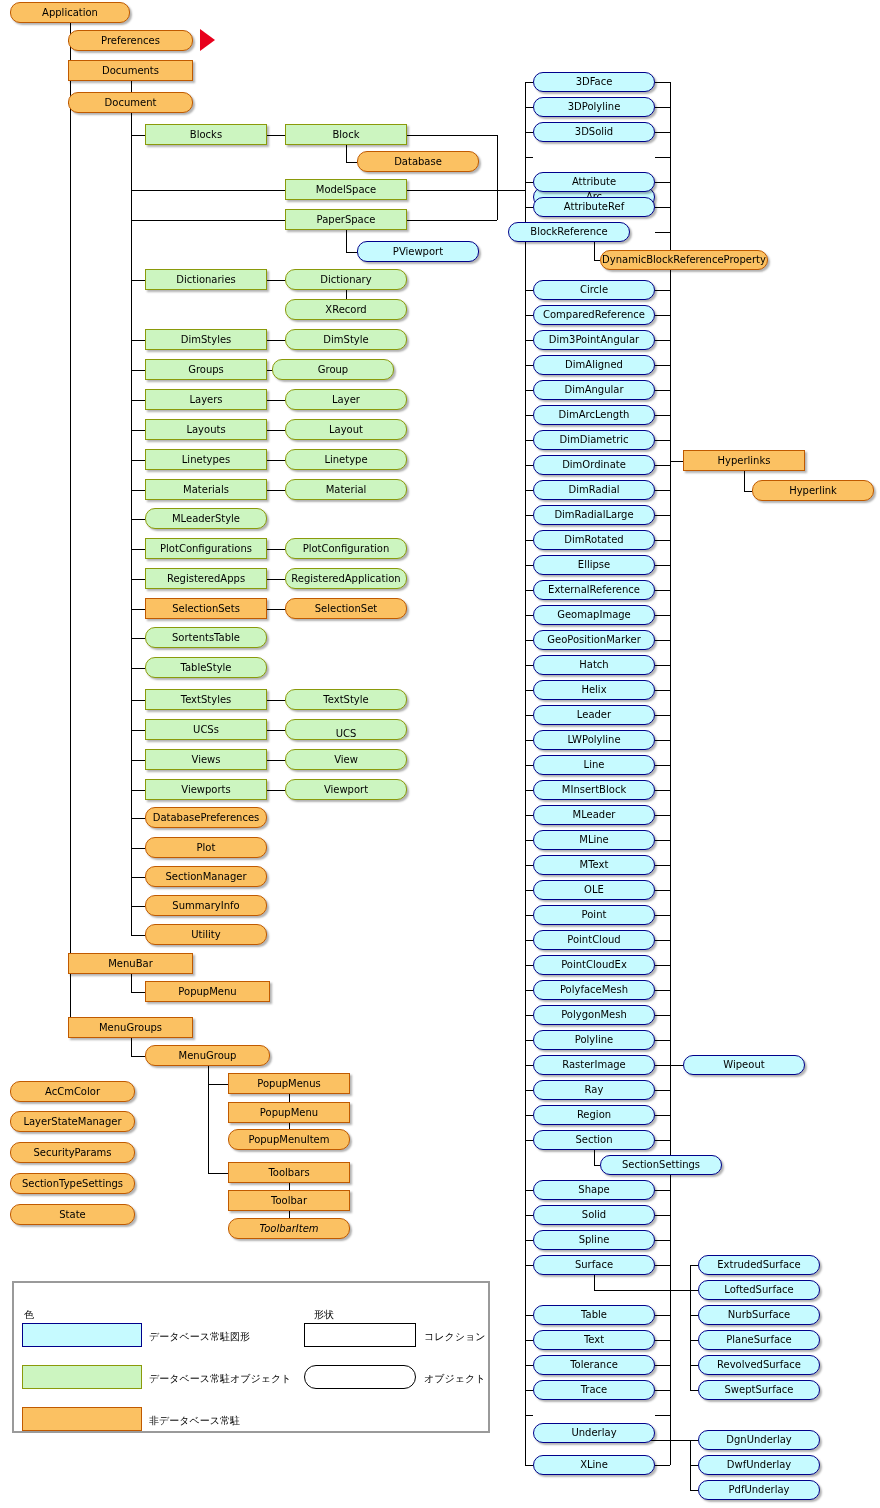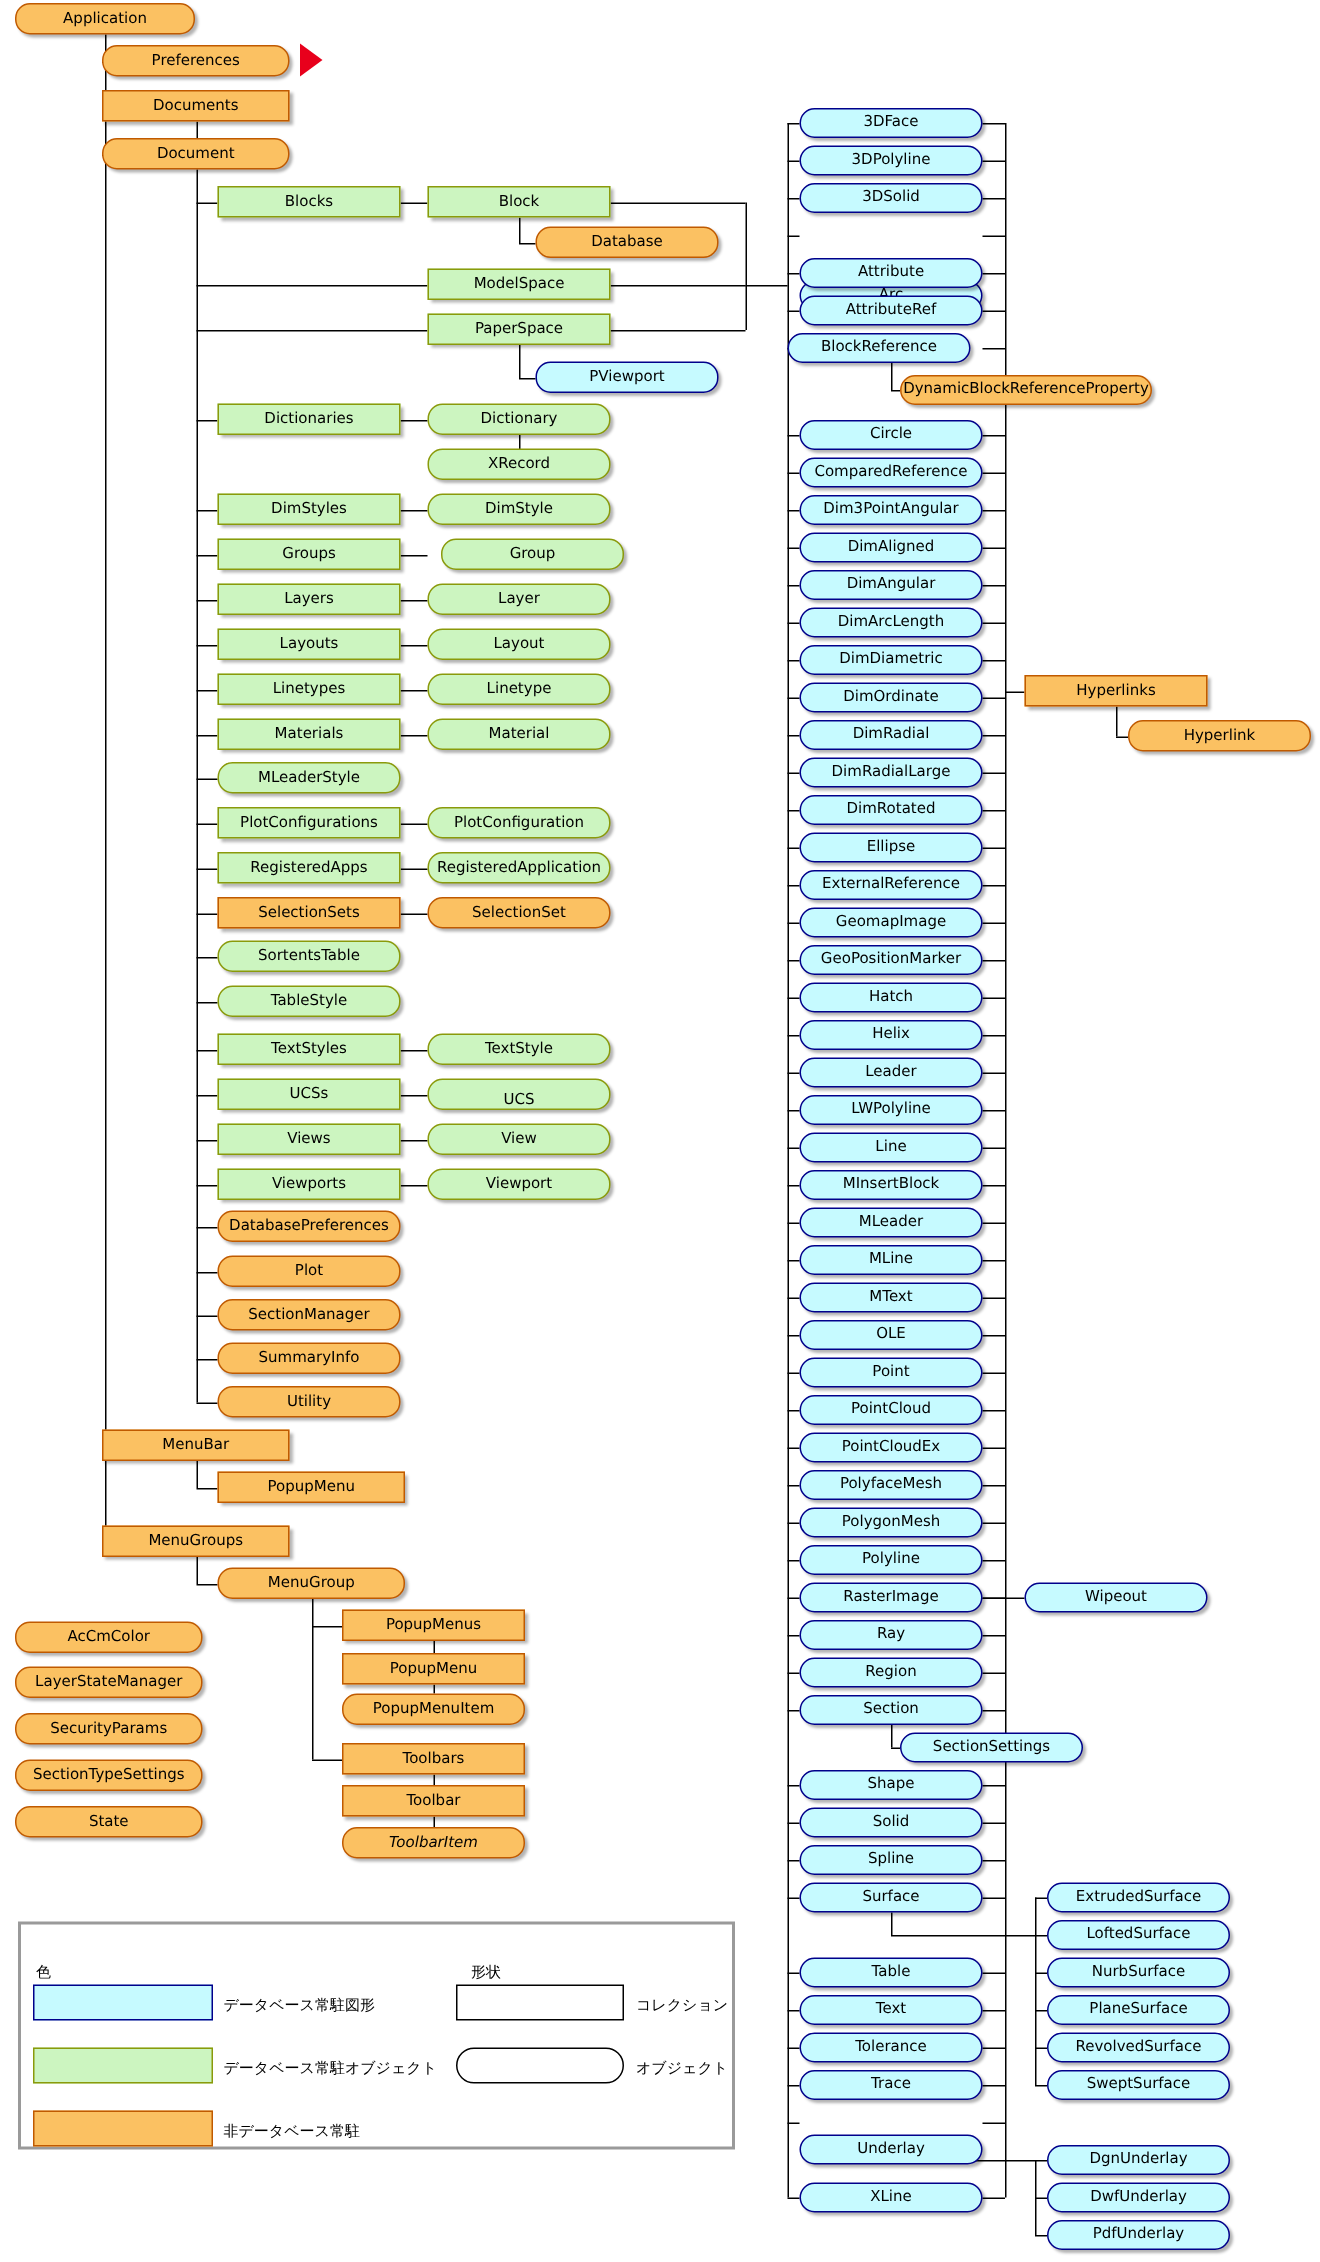--- a/index.html
+++ b/index.html
@@ -287,21 +287,21 @@
       </div>
       <div class="node c-green s-coll" style="left: 145px; top: 329px; width: 122px; height: 21px;">
         <span>DimStyles</span>
       </div>
       <div class="node c-green s-obj" style="left: 285px; top: 329px; width: 122px; height: 21px;">
         <span>DimStyle</span>
       </div>
       <div class="node c-green s-coll" style="left: 145px; top: 359px; width: 122px; height: 21px;">
         <span>Groups</span>
       </div>
-      <div class="node c-green s-obj" style="left: 294px; top: 359px; width: 122px; height: 21px;">
+      <div class="node c-green s-obj" style="left: 272px; top: 359px; width: 122px; height: 21px;">
         <span>Group</span>
       </div>
       <div class="node c-green s-coll" style="left: 145px; top: 389px; width: 122px; height: 21px;">
         <span>Layers</span>
       </div>
       <div class="node c-green s-obj" style="left: 285px; top: 389px; width: 122px; height: 21px;">
         <span>Layer</span>
       </div>
       <div class="node c-green s-coll" style="left: 145px; top: 419px; width: 122px; height: 21px;">
         <span>Layouts</span>
@@ -443,21 +443,21 @@
       </div>
       <div class="node c-cyan s-obj" style="left: 533px; top: 147px; width: 122px; height: 20px; margin-top: 40px;">
         <span>Arc</span>
       </div>
       <div class="node c-cyan s-obj" style="left: 533px; top: 172px; width: 122px; height: 20px;">
         <span>Attribute</span>
       </div>
       <div class="node c-cyan s-obj" style="left: 533px; top: 197px; width: 122px; height: 20px;">
         <span>AttributeRef</span>
       </div>
-      <div class="node c-cyan s-obj" style="left: 525px; top: 222px; width: 122px; height: 20px;">
+      <div class="node c-cyan s-obj" style="left: 508px; top: 222px; width: 122px; height: 20px;">
         <span>BlockReference</span>
       </div>
       <div class="node c-orange s-obj" style="left: 600px; top: 250px; width: 168px; height: 20px;">
         <span>DynamicBlockReferenceProperty</span>
       </div>
       <div class="node c-cyan s-obj" style="left: 533px; top: 280px; width: 122px; height: 20px;">
         <span>Circle</span>
       </div>
       <div class="node c-cyan s-obj" style="left: 533px; top: 305px; width: 122px; height: 20px;">
         <span>ComparedReference</span>

